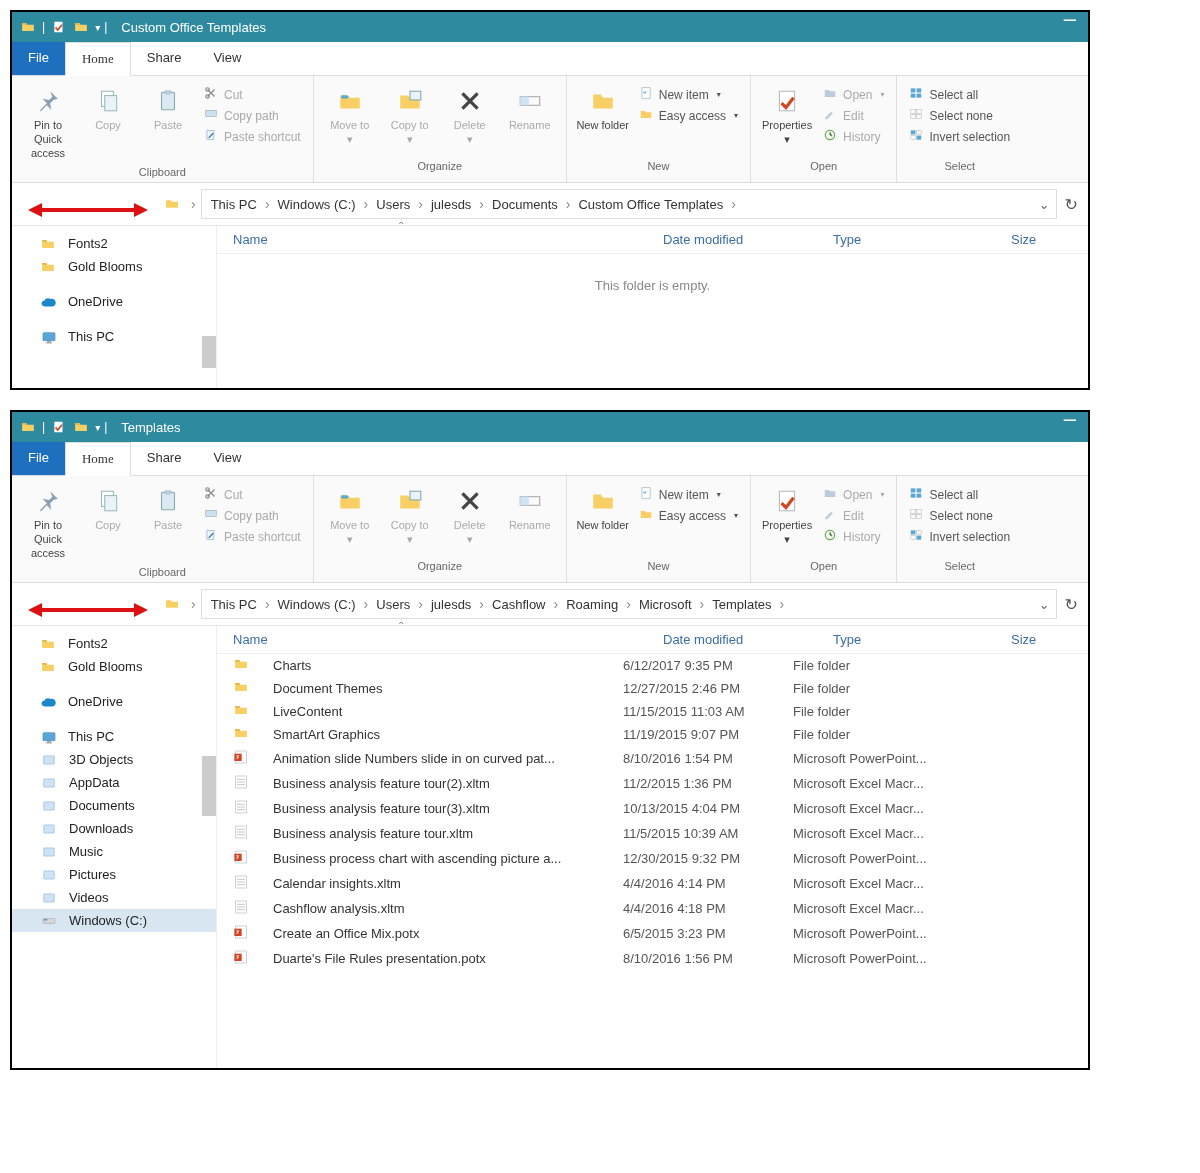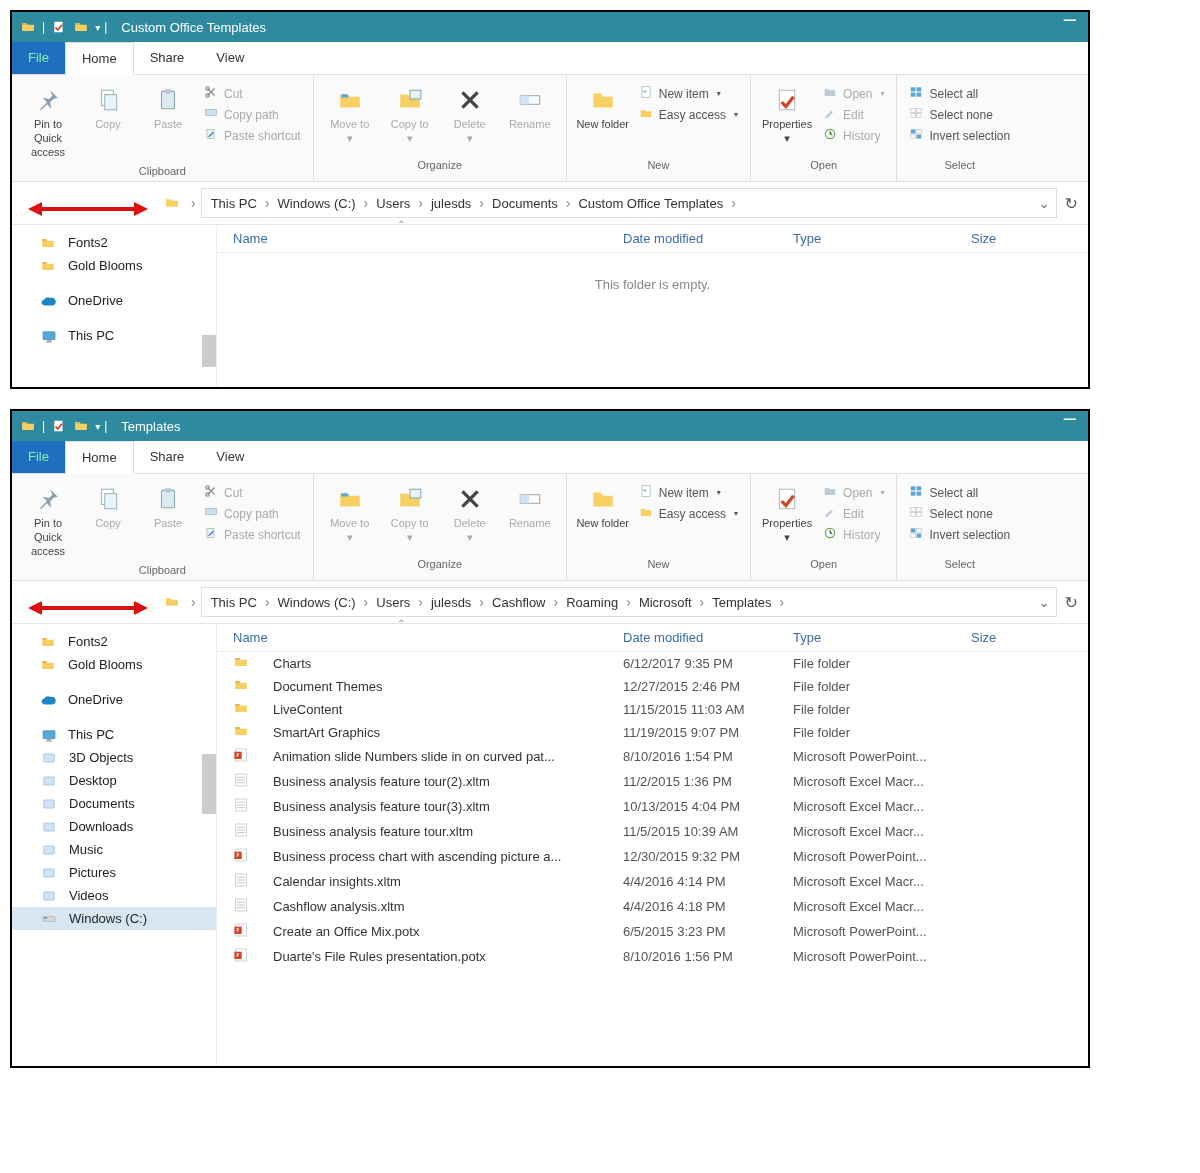--- a/index.html
+++ b/index.html
@@ -54,26 +54,27 @@
     background: #fff;
   }
   .ribbon-tab {
     padding: 8px 16px;
     font-size: 13px;
     color: #333;
     cursor: pointer;
   }
   .ribbon-tab.file {
     background: #1e6fbd;
-    color: #86efac;
+    color: #ffffff;
   }
   .ribbon-tab.active {
     border: 1px solid #ddd;
     border-bottom: 1px solid #fff;
     margin-bottom: -1px;
+    font-family: Liberation Serif, serif;
   }
 
   .ribbon-body {
     display: flex;
     background: #fafafa;
     border-bottom: 1px solid #ddd;
   }
   .ribbon-group {
     border-right: 1px solid #e0e0e0;
     padding: 4px 6px 2px 6px;
@@ -204,21 +205,21 @@
   }
   .lv-header {
     display: flex;
     border-bottom: 1px solid #eee;
     color: #3a6ea5;
     font-size: 13px;
     padding: 6px 0 6px 16px;
     position: relative;
   }
   .lv-col-name { width: 390px; position:relative; }
-  .lv-col-date { width: 170px; }
+  .lv-col-date { width: 170px; margin-left: 40px; }
   .lv-col-type { width: 178px; }
   .lv-col-size { width: 60px; }
   .lv-header .sort-glyph {
     position:absolute;
     top:-6px;
     left:180px;
     color:#888;
     font-size:10px;
   }
   .lv-empty {
@@ -870,21 +871,21 @@
           <div class="nav-item indent ">
        <span class="folder-mini"><svg viewBox="0 0 24 24" width="16" height="14">
                 <rect x="3" y="5" width="18" height="14" rx="1" fill="#cfe3f5" stroke="#7fb1d8"></rect>
               </svg></span>
        <span>3D Objects</span>
      </div>
           <div class="nav-item indent ">
        <span class="folder-mini"><svg viewBox="0 0 24 24" width="16" height="14">
                 <rect x="3" y="5" width="18" height="14" rx="1" fill="#cfe3f5" stroke="#7fb1d8"></rect>
               </svg></span>
-       <span>Desktop</span>
+       <span>AppData</span>
      </div>
           <div class="nav-item indent ">
        <span class="folder-mini"><svg viewBox="0 0 24 24" width="16" height="14">
                 <rect x="3" y="5" width="18" height="14" rx="1" fill="#cfe3f5" stroke="#7fb1d8"></rect>
               </svg></span>
        <span>Documents</span>
      </div>
           <div class="nav-item indent ">
        <span class="folder-mini"><svg viewBox="0 0 24 24" width="16" height="14">
                 <rect x="3" y="5" width="18" height="14" rx="1" fill="#cfe3f5" stroke="#7fb1d8"></rect>

